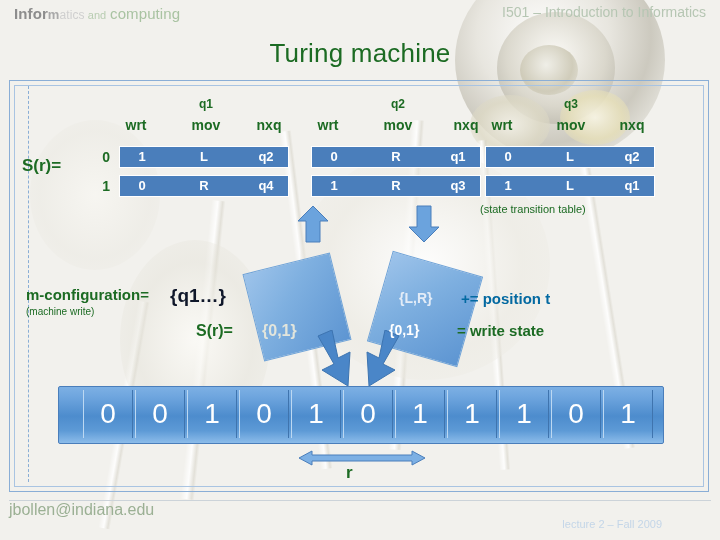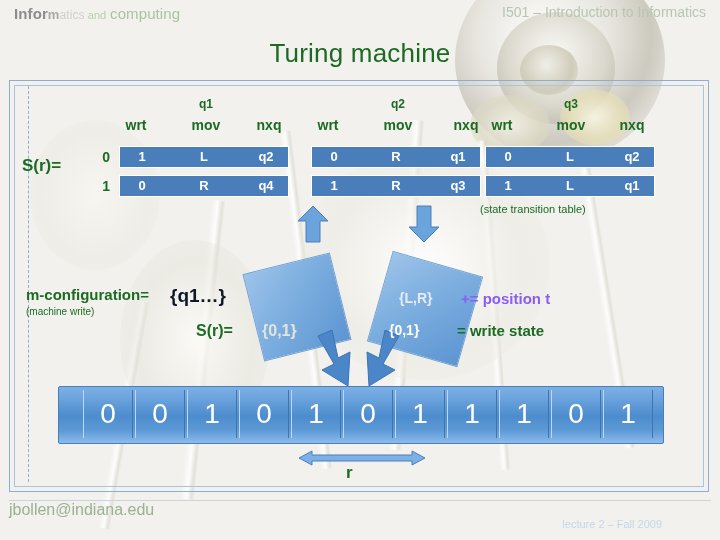--- a/index.html
+++ b/index.html
@@ -136,21 +136,21 @@
 
   
   .ann { position: absolute; white-space: nowrap; }
   #mconf-label { left: 26px; top: 286px; font-size: 15px; font-weight: bold; color: #1c6b23; }
   #mconf-value { left: 170px; top: 285px; font-size: 19px; font-weight: bold; color: #0f172a; }
   #mconf-sub   { left: 26px; top: 306px; font-size: 10px; color: #1c6b23; }
   #sr2-label   { left: 196px; top: 322px; font-size: 16px; font-weight: bold; color: #1c6b23; }
   #sr2-value   { left: 262px; top: 322px; font-size: 16px; font-weight: bold; color: #e2e5dc; }
 
   #lr-set    { left: 399px; top: 290px; font-size: 14px; font-weight: bold; color: #e3ecf7; }
-  #lr-desc   { left: 461px; top: 290px; font-size: 15px; font-weight: bold; color: #8b5cf6; }
+  #lr-desc   { left: 461px; top: 290px; font-size: 15px; font-weight: bold; color: #0369a1; }
   #wv-set    { left: 389px; top: 322px; font-size: 14px; font-weight: bold; color: #ffffff; }
   #wv-desc   { left: 457px; top: 322px; font-size: 15px; font-weight: bold; color: #1c6b23; }
 
   
   .diamond {
     position: absolute;
     background: linear-gradient(135deg, #9dc3ea 0%, #7fb0e0 40%, #5d95d2 100%);
     border: 1px solid #6fa3d8;
   }
   #diamond-left  { left: 252px; top: 262px; width: 88px; height: 88px; transform: rotate(-14deg); }

